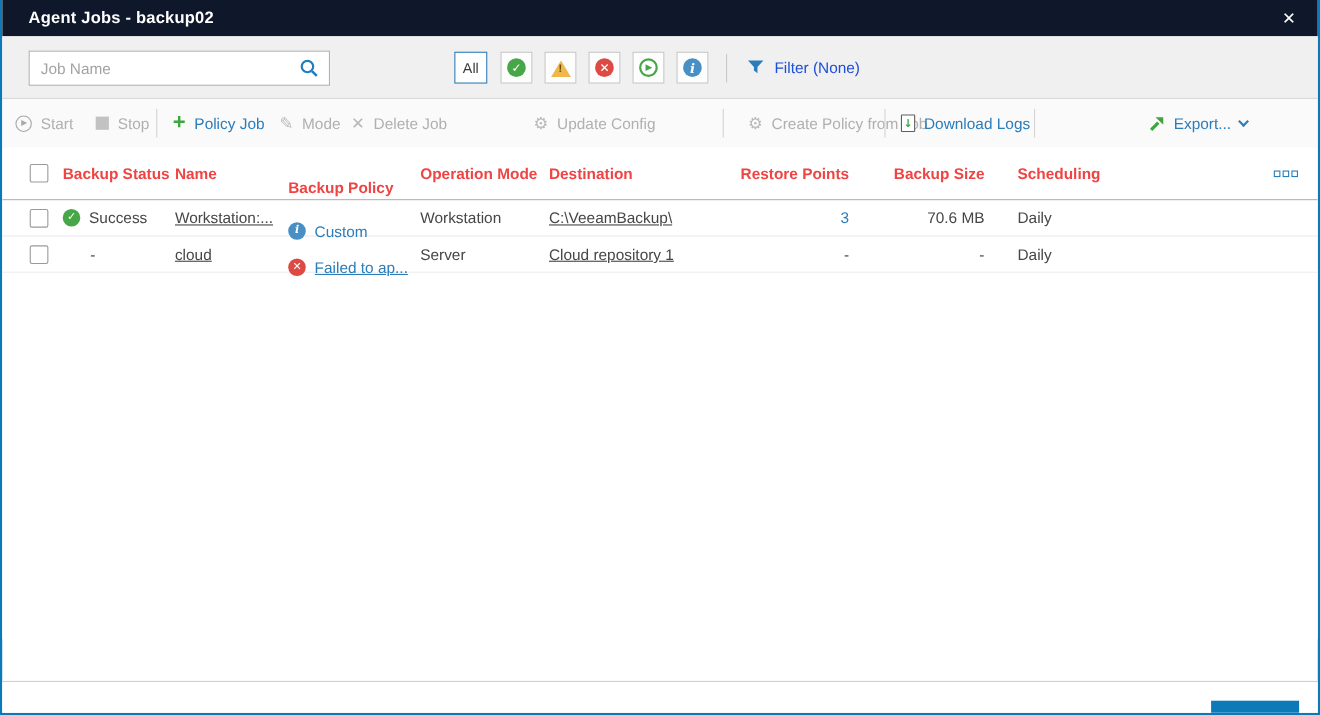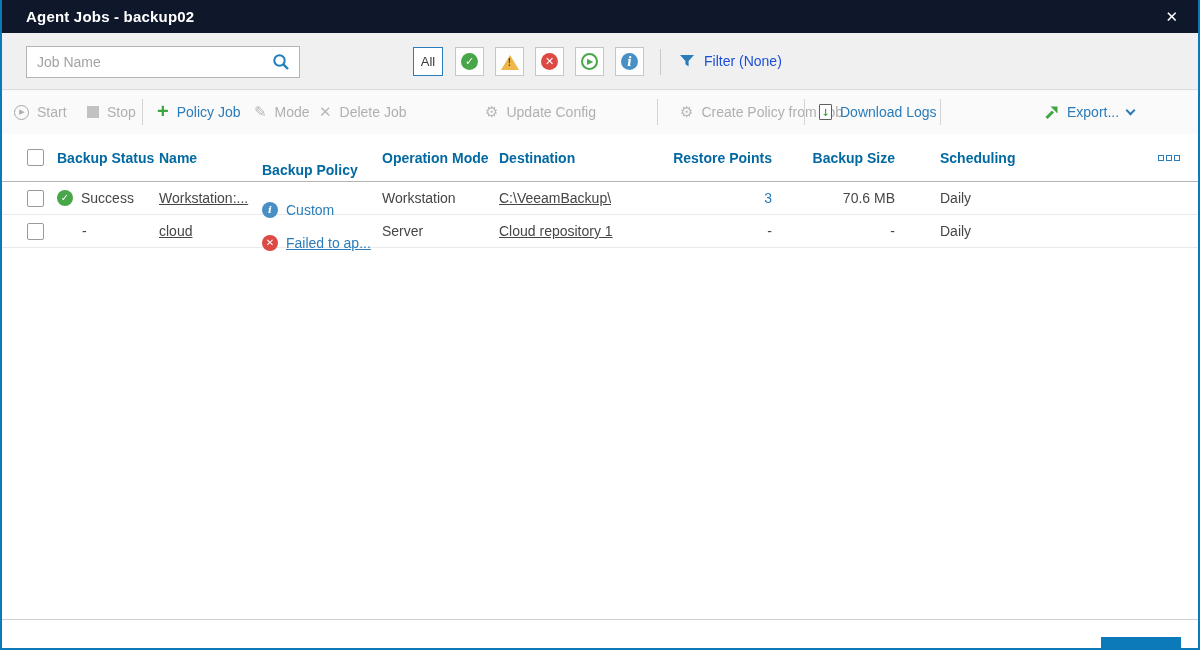--- a/index.html
+++ b/index.html
@@ -43,31 +43,31 @@
   .circle-play { width:15px; height:15px; border:1px solid #a8a8a8; border-radius:50%; color:#a8a8a8; font-size:7px; display:flex; align-items:center; justify-content:center; padding-left:1px; font-family:"DejaVu Sans",sans-serif; }
   .sq-stop { width:12px; height:12px; background:#c2c2c2; }
   .plus { color:#3fa53f; font-size:20px; font-weight:700; line-height:1; margin-top:-2px; }
   .glyph { font-family:"DejaVu Sans",sans-serif; font-size:15px; color:#b8b8b8; line-height:1; }
   .doc-dl { width:13px; height:16px; border:1px solid #5f5f5f; border-radius:1px; display:flex; align-items:center; justify-content:center; color:#3fa53f; font-weight:700; font-size:10px; font-family:"DejaVu Sans",sans-serif; background:#fff; }
   .chev { width:7px; height:7px; border-right:2px solid #2b7cba; border-bottom:2px solid #2b7cba; transform:rotate(45deg); margin-top:-4px; }
 
   
   .grid { background:#fff; }
   .g-row { display:flex; align-items:center; }
-  .g-head { height:48px; border-bottom:1px solid #b3b3b3; font-weight:700; color:#0369a1; font-size:14px; }
+  .g-head { height:48px; border-bottom:1px solid #b3b3b3; font-weight:700; color:#ef4444; font-size:14px; }
   .g-data { height:33px; border-bottom:1px solid #eaeaea; font-size:14px; color:#464646; cursor:default; }
   .c-check { flex:0 0 55px; display:flex; align-items:center; }
   .c-status{ flex:0 0 102px; display:flex; align-items:center; gap:8px; }
   .c-name  { flex:0 0 103px; }
   .c-policy{ flex:0 0 120px; display:flex; align-items:center; gap:8px;margin-top:24px; }
   .c-mode  { flex:0 0 117px; }
   .c-dest  { flex:0 0 153px; }
   .c-rest  { flex:0 0 120px; text-align:right; }
   .c-size  { flex:0 0 123px; text-align:right; }
-  .c-sched { flex:1 1 auto; padding-left:45px; }
+  .c-sched { flex:1 1 auto; padding-left:30px; }
   .c-more  { flex:0 0 44px; display:flex; justify-content:flex-end; padding-right:18px; }
   .cbx { width:17px; height:17px; border:1px solid #9a9a9a; background:#fff; margin-left:25px; border-radius:2px; cursor:pointer; }
   .link { color:#2b7cba; cursor:pointer; }
   .spacer16 { width:17px; height:17px; visibility:hidden; }
   .cols-icon { display:flex; gap:2px; cursor:pointer; }
   .cols-icon i { display:block; width:6px; height:6px; border:1px solid #2b7cba; background:#fff; }
   .ellip { overflow:hidden; white-space:nowrap; text-overflow:ellipsis;text-decoration:underline; }
 
   
   .filler { height:333px; background:#fff; }

